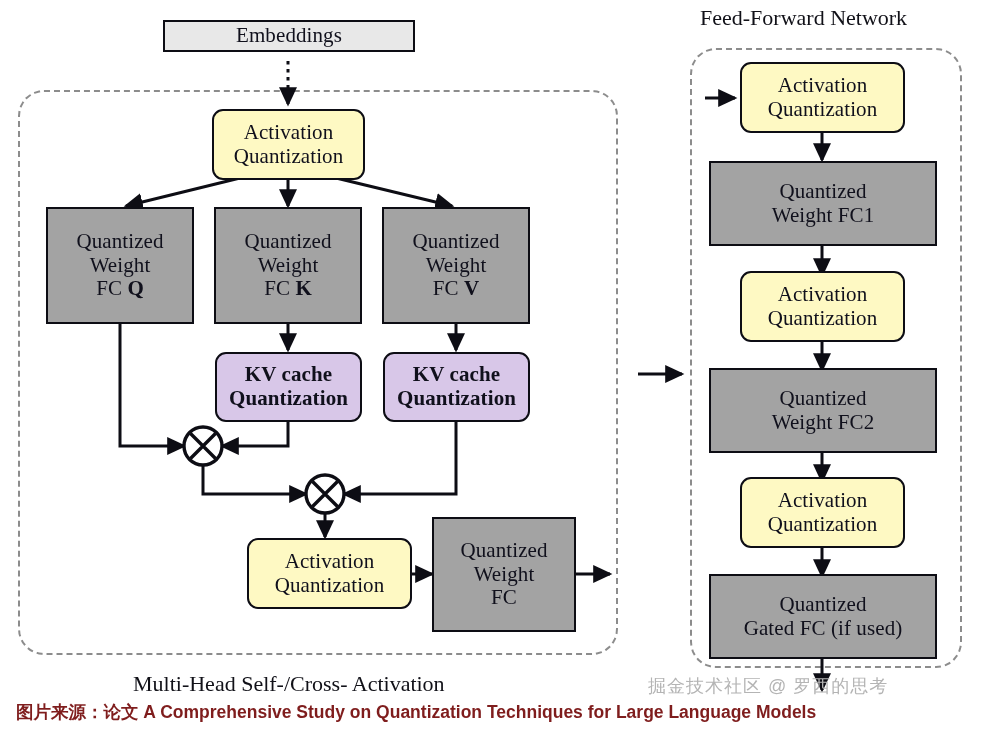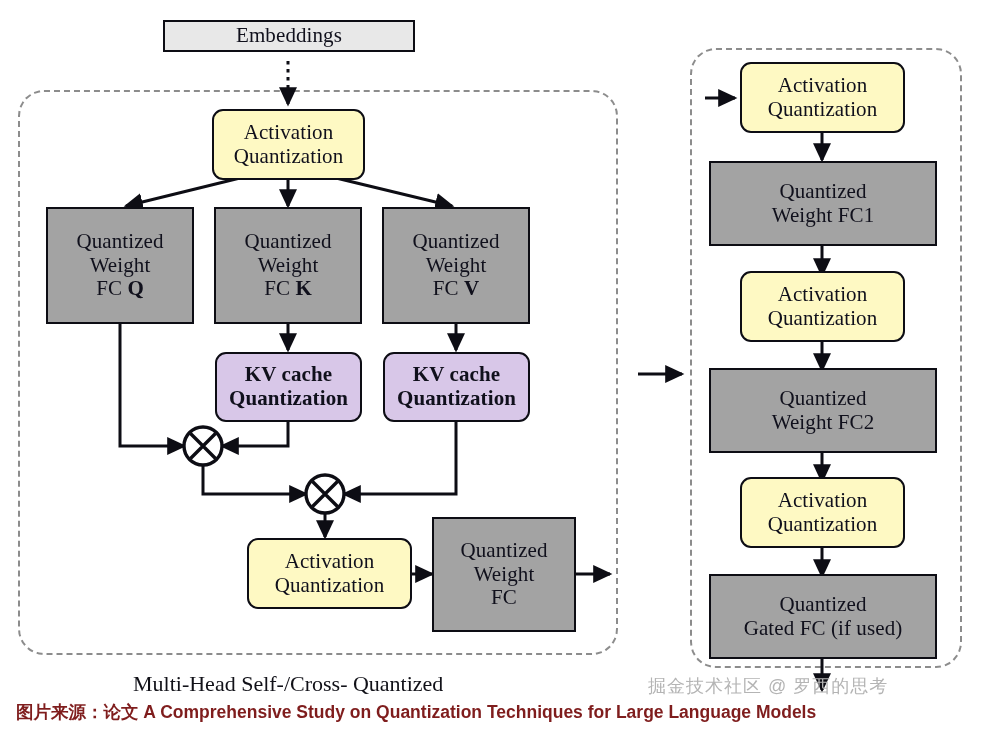--- a/index.html
+++ b/index.html
@@ -92,22 +92,23 @@
 </style>
 </head>
 <body>
 
 <div id="page">
 
   <div class="group" style="left:18px; top:90px; width:600px; height:565px;"></div>
 
   <div class="group" style="left:690px; top:48px; width:272px; height:620px;"></div>
 
-
-  <div class="group-label" style="left:133px; top:671px;">Multi-Head Self-/Cross- Quantized</div>
+  <div class="group-label" style="left:700px; top:5px;">Feed-Forward Network</div>
+
+  <div class="group-label" style="left:133px; top:671px;">Multi-Head Self-/Cross- Activation</div>
 
   <svg class="wires" viewBox="0 0 988 732">
     <defs>
       <marker id="ah" markerWidth="7" markerHeight="7" refX="5.6" refY="3" orient="auto" markerUnits="strokeWidth">
         <path d="M0,0 L6.4,3 L0,6 z" fill="#0d0d14"></path>
       </marker>
     </defs>
     <g stroke="#0d0d14" stroke-width="3" fill="none" marker-end="url(#ah)">
 
       <path d="M288,61 L288,104" stroke-dasharray="3.5,4.5"></path>

